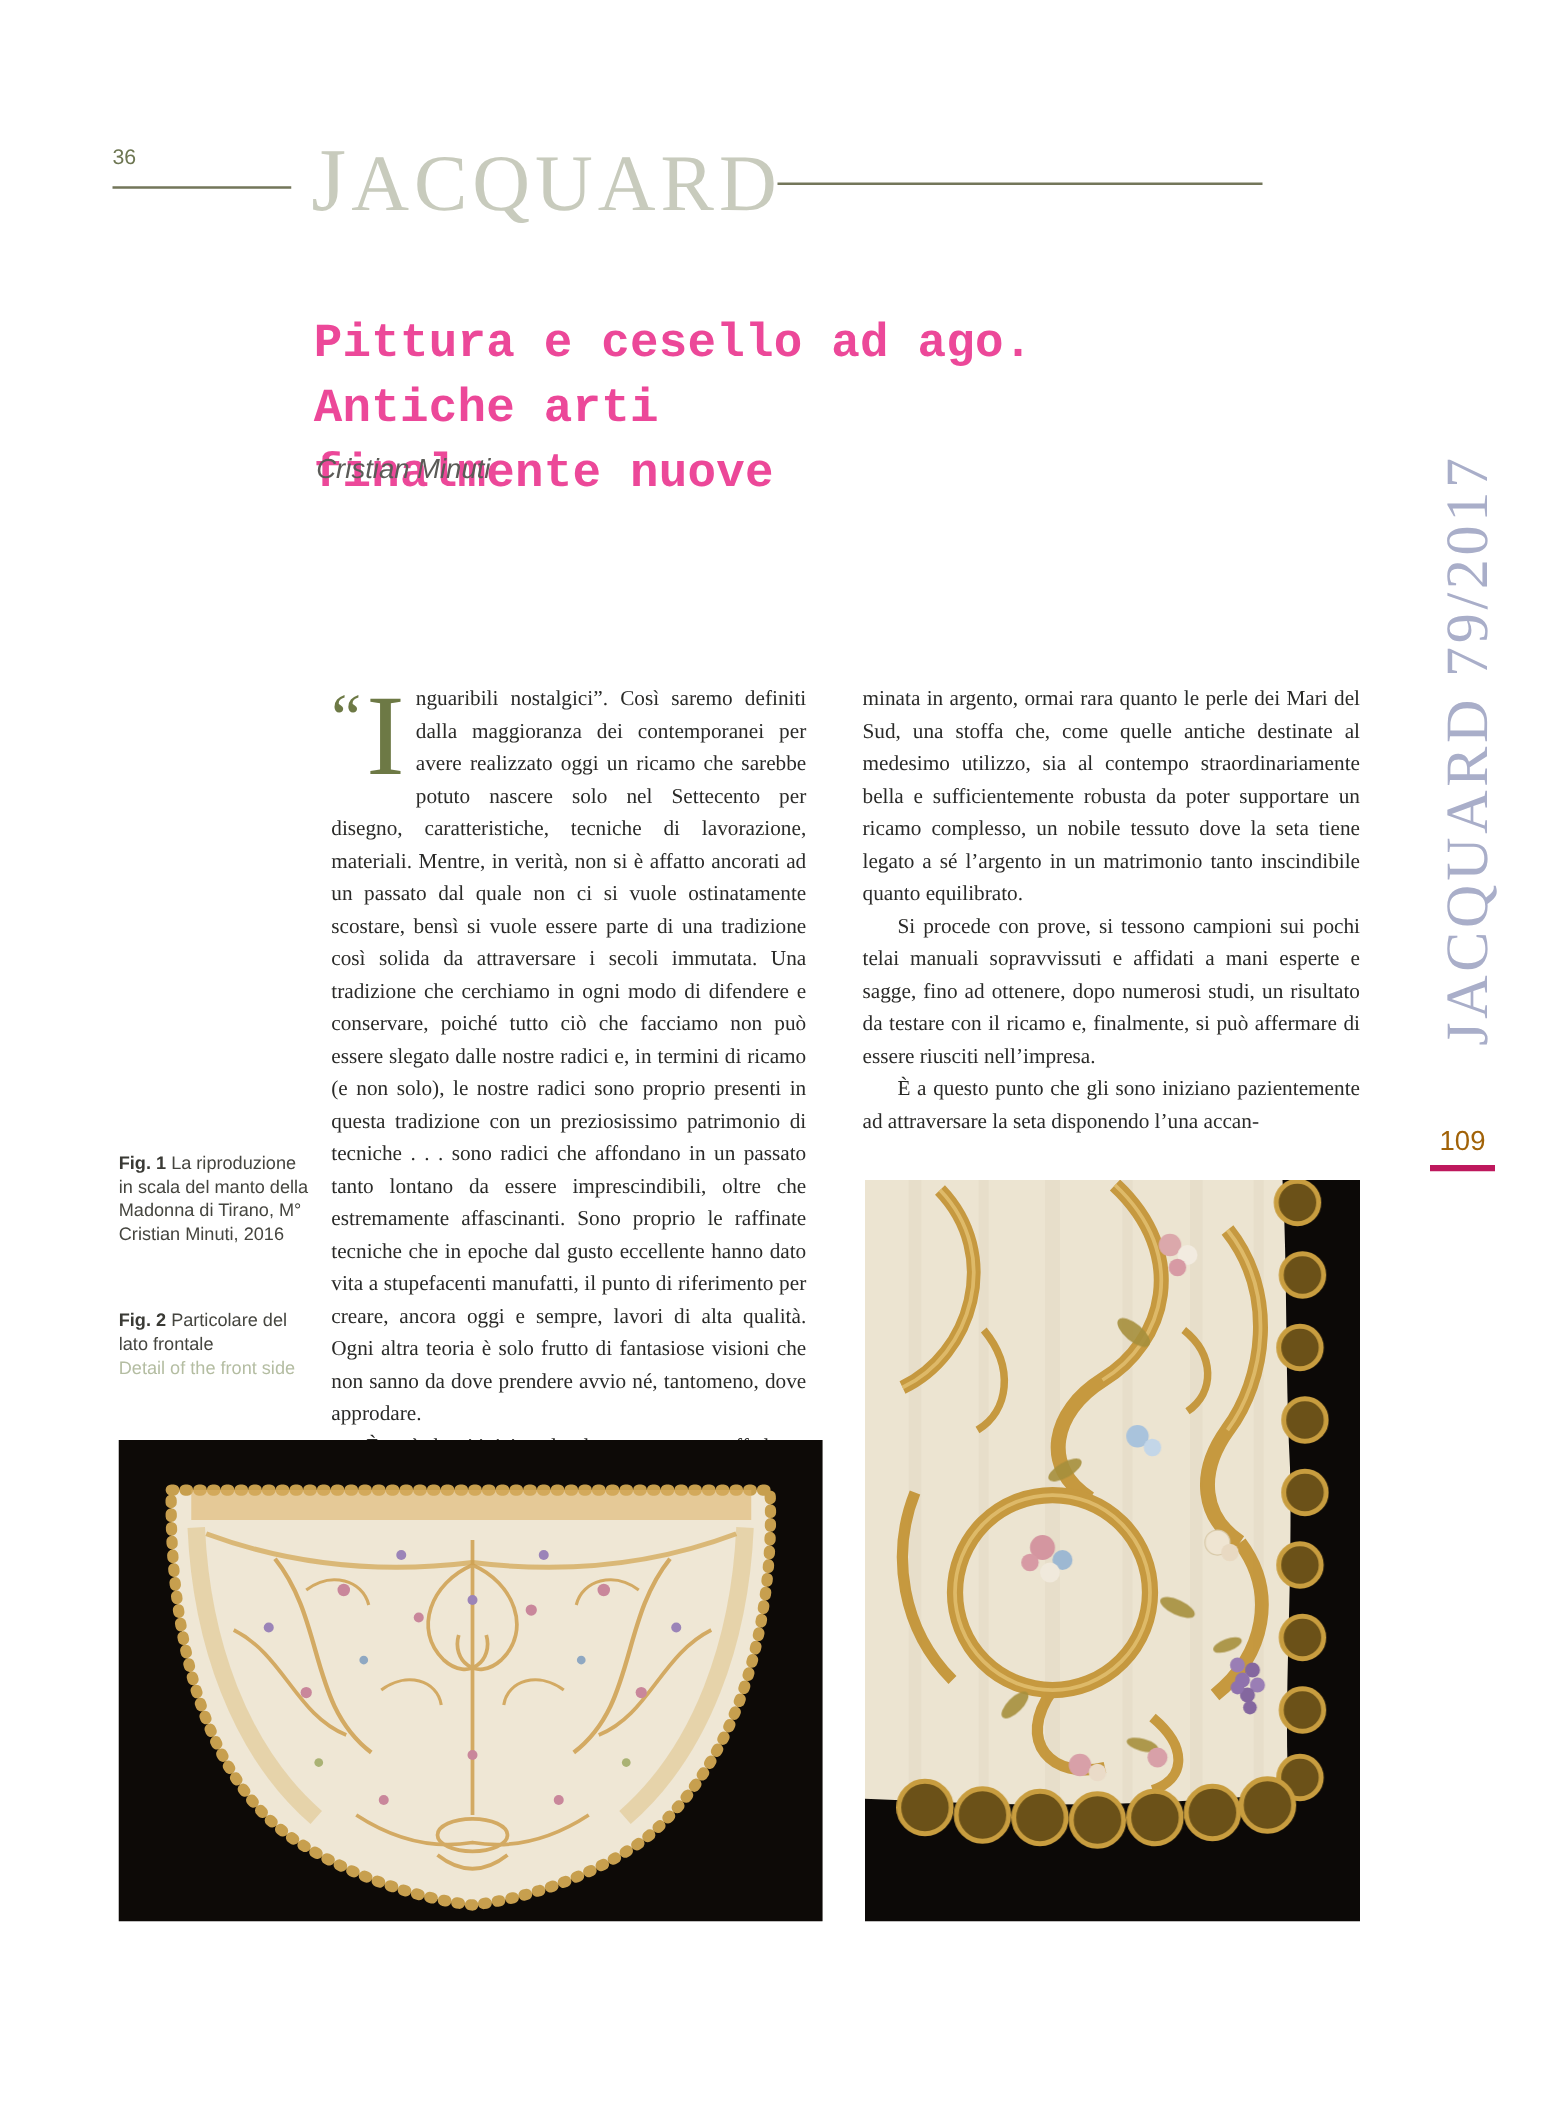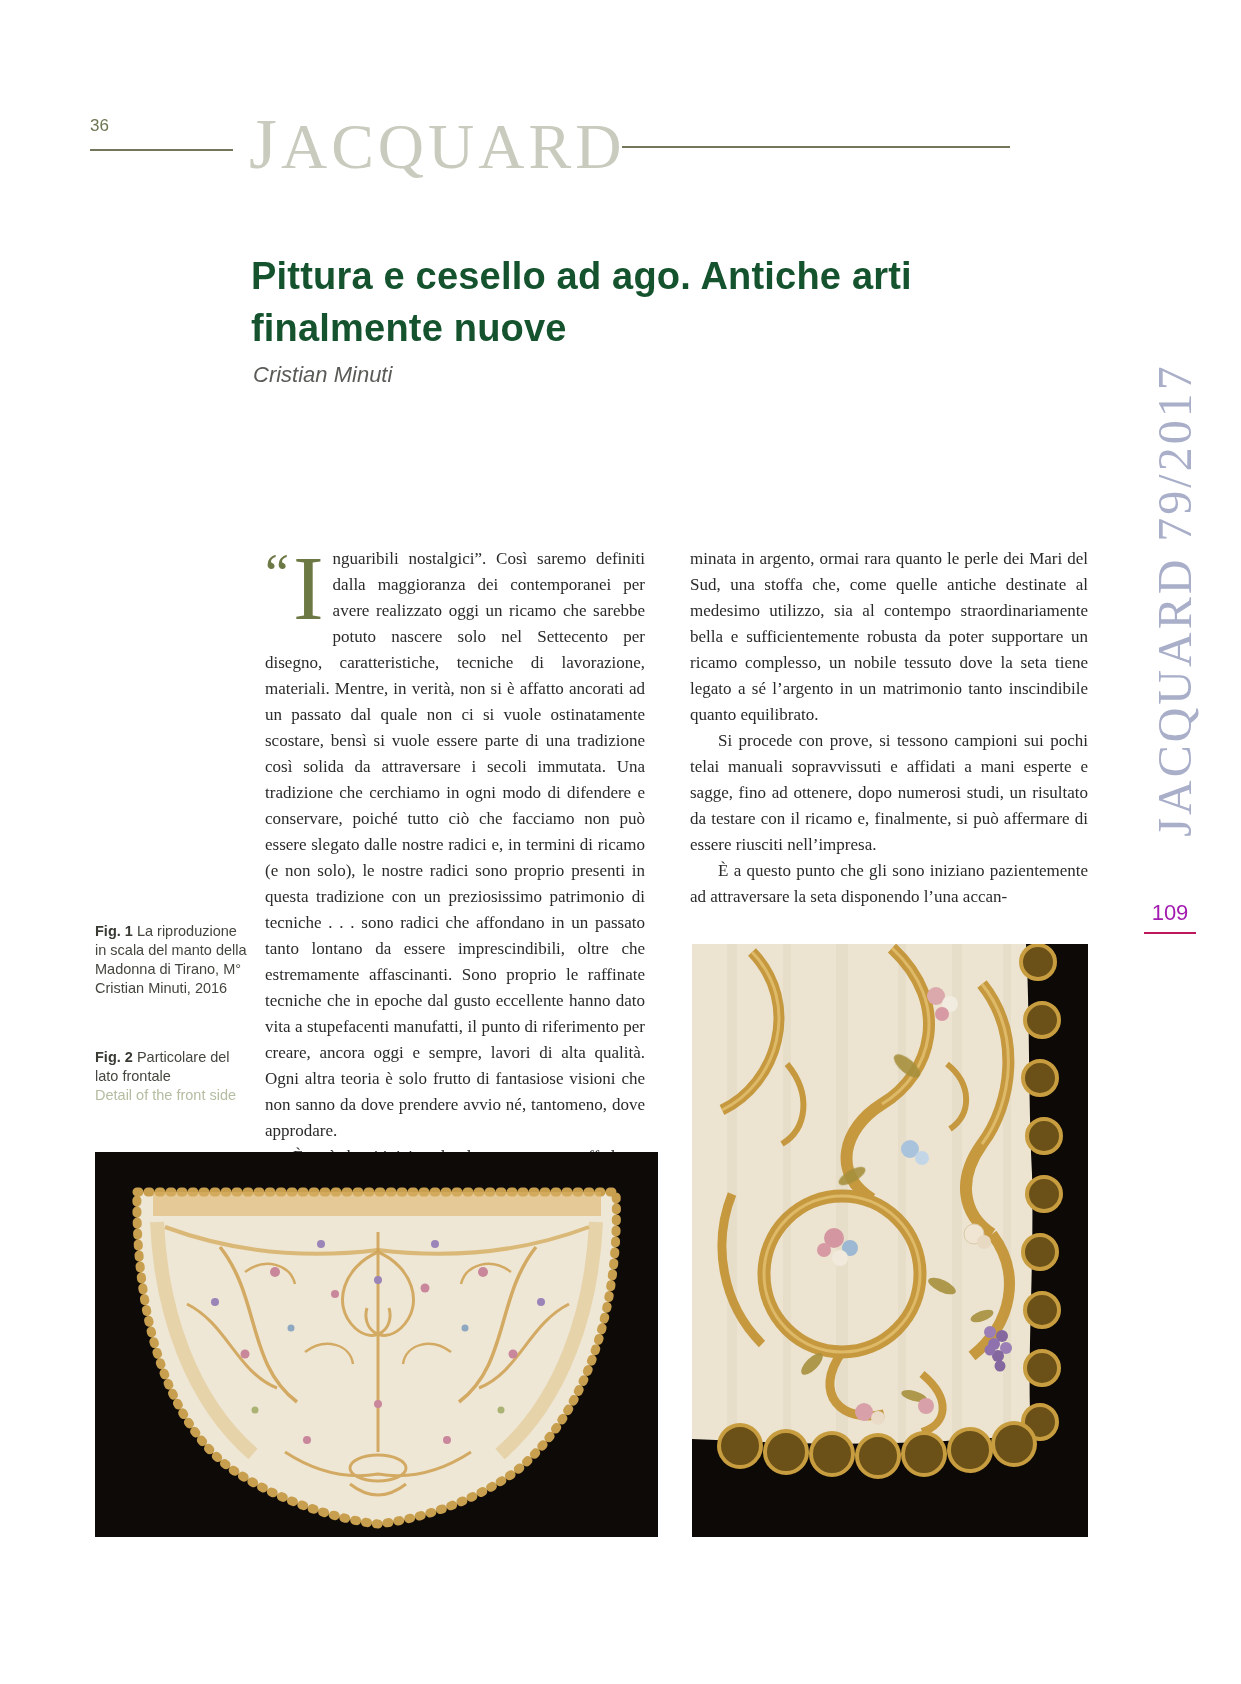--- a/index.html
+++ b/index.html
@@ -13,22 +13,22 @@
   
   .folio-left{left:90px;top:116px;font-family:"Liberation Sans",sans-serif;
     font-size:17px;color:#6d7652;}
   .rule-left{left:90px;top:149px;width:143px;height:2px;background:#73765a;}
   .masthead{left:249px;top:112px;font-family:"Liberation Serif",serif;
     font-size:64px;line-height:64px;color:#c8cbbd;letter-spacing:4px;}
   .masthead::first-letter{font-size:1.12em;}
   .rule-right{left:622px;top:146px;width:388px;height:2px;background:#73765a;}
 
   
-  .title{left:251px;top:250px;width:740px;font-family:Liberation Sans, sans-serif;
-    font-weight:bold;font-size:38px;line-height:52px;color:#14532d;letter-spacing:.2px;}
+  .title{left:251px;top:250px;width:740px;font-family:Liberation Mono, monospace;
+    font-weight:bold;font-size:38px;line-height:52px;color:#ec4899;letter-spacing:.2px;}
   .author{left:253px;top:362px;font-family:"Liberation Sans",sans-serif;
     font-style:italic;font-size:22px;color:#5b5b57;}
 
   
   .col{top:546px;text-align:justify;font-size:17px;line-height:26px;}
   .col1{left:265px;width:380px;}
   .col2{left:690px;width:398px;}
   .col p{margin:0;}
   .col p.indent{text-indent:28px;}
   .col p.nowrap{white-space:nowrap;text-indent:28px;}
@@ -47,22 +47,22 @@
   .cap-label{font-weight:bold;color:#3a3a35;}
   .cap-en{color:#b4bda2;}
 
   
   .spine{left:1132px;top:330px;width:84px;height:540px;}
   .spine-inner{position:absolute;left:50%;top:50%;
     transform:translate(-50%,-50%) rotate(-90deg);white-space:nowrap;
     font-family:"Liberation Serif",serif;font-size:48px;letter-spacing:3px;
     color:#a9aec9;}
   .folio-right{left:1144px;top:900px;width:52px;text-align:center;
-    font-family:"Liberation Sans",sans-serif;font-size:22px;color:#a21caf;
-    padding-bottom:6px;border-bottom:2px solid #be185d;}
+    font-family:"Liberation Sans",sans-serif;font-size:22px;color:#a16207;
+    padding-bottom:6px;border-bottom:5px solid #be185d;}
 
   
   .fig{overflow:hidden;background:#0d0a07;}
   .fig1{left:95px;top:1152px;width:563px;height:385px;}
   .fig2{left:692px;top:944px;width:396px;height:593px;}
   .fig svg{display:block;}
 </style>
 </head>
 <body>
 

